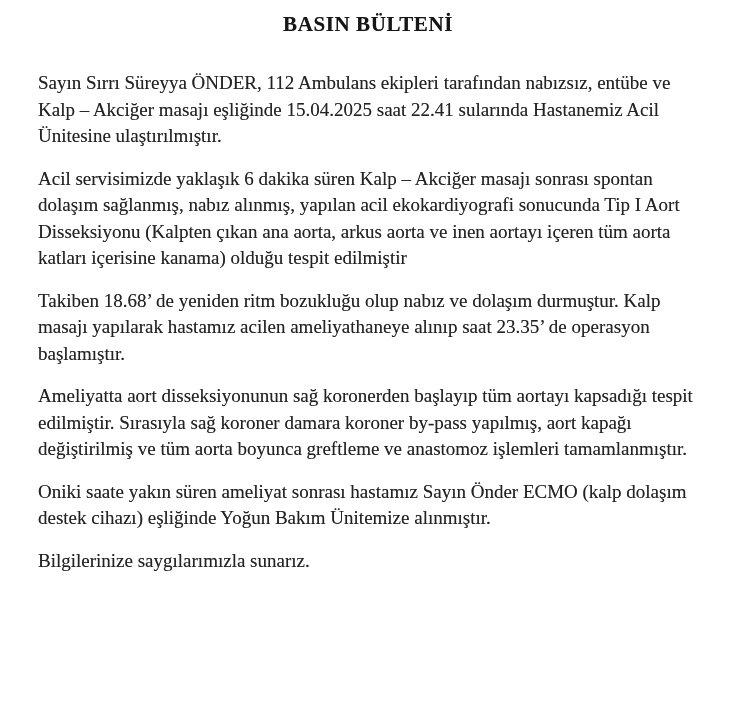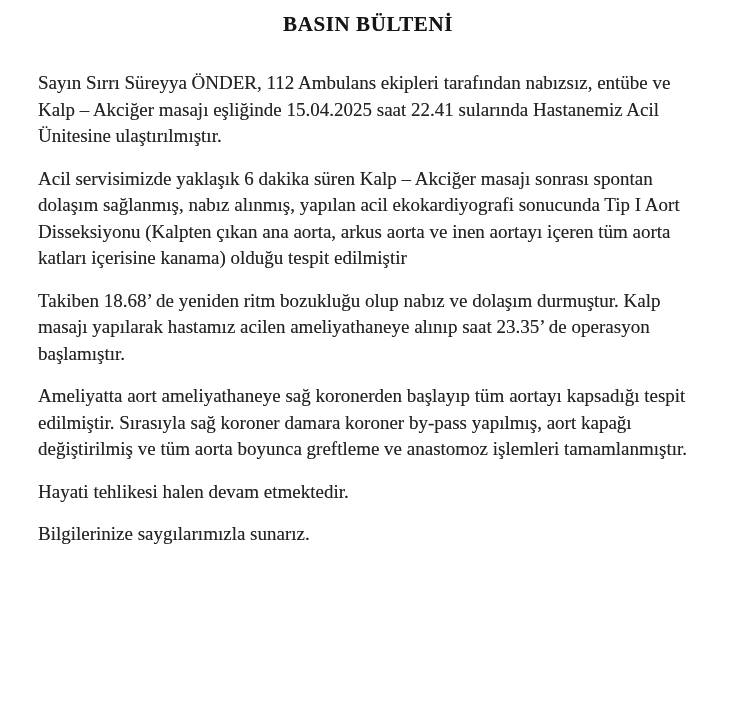--- a/index.html
+++ b/index.html
@@ -49,20 +49,20 @@
 
 <div class="page">
   <h1 class="doc-title">BASIN BÜLTENİ</h1>
 
   <p class="para">Sayın Sırrı Süreyya ÖNDER, 112 Ambulans ekipleri tarafından nabızsız, entübe ve Kalp – Akciğer masajı eşliğinde 15.04.2025 saat 22.41 sularında Hastanemiz Acil Ünitesine ulaştırılmıştır.</p>
 
   <p class="para">Acil servisimizde yaklaşık 6 dakika süren Kalp – Akciğer masajı sonrası spontan dolaşım sağlanmış, nabız alınmış, yapılan acil ekokardiyografi sonucunda Tip I Aort Disseksiyonu (Kalpten çıkan ana aorta, arkus aorta ve inen aortayı içeren tüm aorta katları içerisine kanama) olduğu tespit edilmiştir</p>
 
   <p class="para">Takiben 18.68’ de yeniden ritm bozukluğu olup nabız ve dolaşım durmuştur. Kalp masajı yapılarak hastamız acilen ameliyathaneye alınıp saat 23.35’ de operasyon başlamıştır.</p>
 
-  <p class="para">Ameliyatta aort ameliyathaneye sağ koronerden başlayıp tüm aortayı kapsadığı tespit edilmiştir. Sırasıyla sağ koroner damara koroner by-pass yapılmış, aort kapağı değiştirilmiş ve tüm aorta boyunca greftleme ve anastomoz işlemleri tamamlanmıştır.</p>
+  <p class="para">Ameliyatta aort disseksiyonunun sağ koronerden başlayıp tüm aortayı kapsadığı tespit edilmiştir. Sırasıyla sağ koroner damara koroner by-pass yapılmış, aort kapağı değiştirilmiş ve tüm aorta boyunca greftleme ve anastomoz işlemleri tamamlanmıştır.</p>
 
 
+  <p class="para">Oniki saate yakın süren ameliyat sonrası hastamız Sayın Önder ECMO (kalp dolaşım destek cihazı) eşliğinde Yoğun Bakım Ünitemize alınmıştır.</p>
 
-  <p class="para">Hayati tehlikesi halen devam etmektedir.</p>
 
   <p class="para">Bilgilerinize saygılarımızla sunarız.</p>
 </div>
 
 </body></html>

